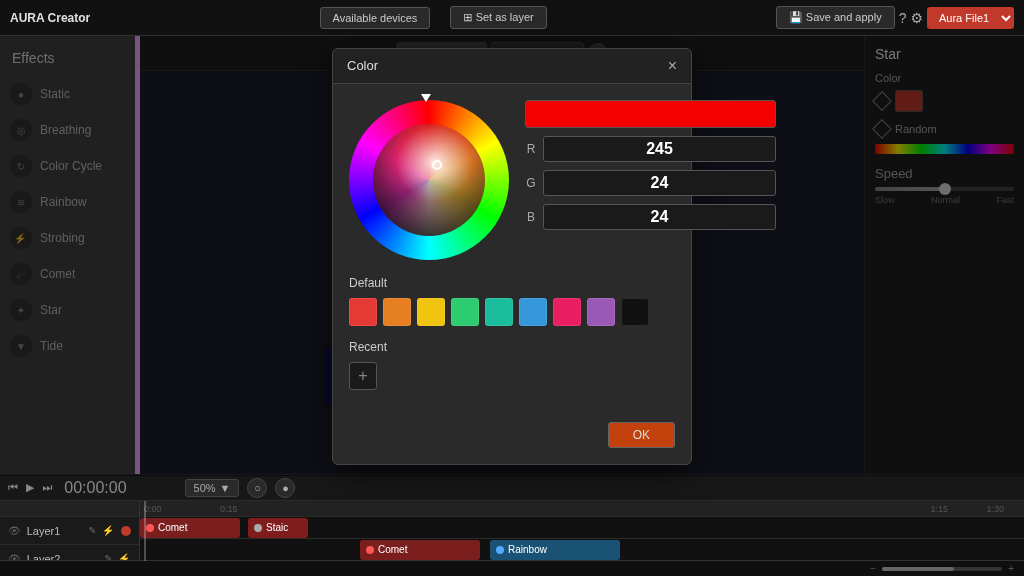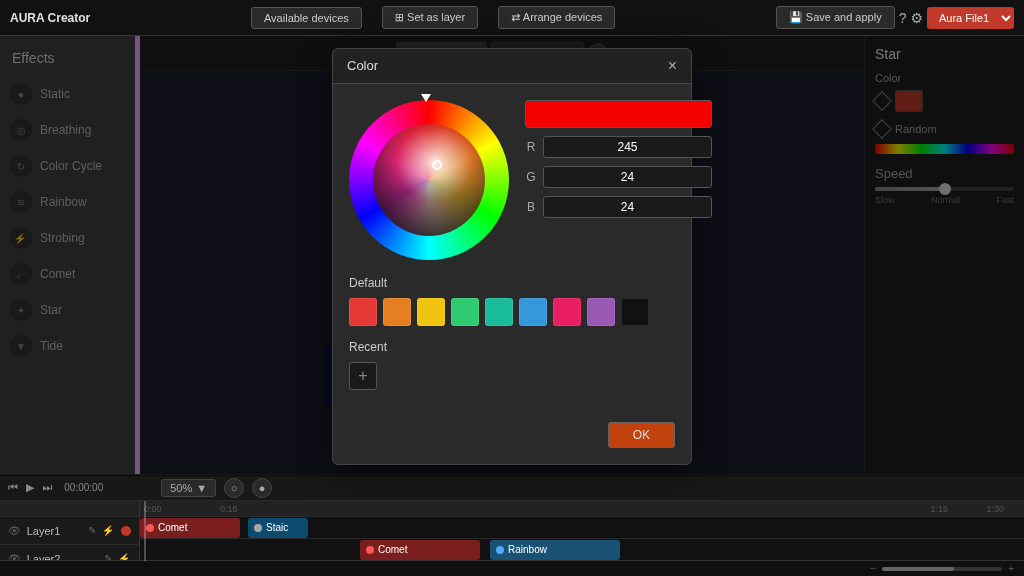--- a/index.html
+++ b/index.html
@@ -420,23 +420,24 @@
       color: #aaa;
       font-size: 12px;
       text-align: center;
     }
     .rgb-input {
       flex: 1;
       background: #1a1a1a;
       border: 1px solid #555;
       border-radius: 3px;
       color: #fff;
-      font-size: 12px;
+      font-size: 16px;
       padding: 3px 6px;
       text-align: center;
+      font-weight: bold;
     }
 
     
     .section-label {
       font-size: 12px;
       color: #ccc;
       margin-bottom: 8px;
     }
     .default-colors {
       display: flex;
@@ -523,21 +524,20 @@
 </head>
 <body>
 
 <div class="topbar">
   <div class="topbar-left">
     <span class="topbar-logo">AURA Creator</span>
   </div>
   <div class="topbar-center">
     <button class="topbar-btn">Available devices</button>
     <button class="topbar-btn">⊞ Set as layer</button>
-    <button class="topbar-btn">⇄ Arrange devices</button>
   </div>
   <div class="topbar-right">
     <button class="save-btn">💾 Save and apply</button>
     <button style="background:none;border:none;color:#aaa;cursor:pointer;font-size:14px;">?</button>
     <button style="background:none;border:none;color:#aaa;cursor:pointer;font-size:14px;">⚙</button>
     <select class="aura-file-select">
       <option>Aura File1</option>
     </select>
   </div>
 </div>
@@ -706,21 +706,21 @@
     </div>
   </div>
 </div>
 
 <div style="position:absolute;bottom:16px;left:0;right:0;height:86px;background:#111;border-top:1px solid #333;">
 
   <div style="height:26px;background:#181818;border-bottom:1px solid #2a2a2a;display:flex;align-items:center;padding:0 8px;gap:8px;">
     <button class="tl-btn">⏮</button>
     <button class="tl-btn">▶</button>
     <button class="tl-btn">⏭</button>
-    <span style="color:#888;font-size:10px;margin-left:4px;">00:00:00</span>
+    <span style="color:#888;font-size:16px;margin-left:4px;">00:00:00</span>
 
     <div style="background:#2a2a2a;border:1px solid #444;border-radius:3px;padding:2px 8px;font-size:11px;color:#aaa;display:flex;align-items:center;gap:4px;margin-left:50px;">
       <span>50%</span>
       <span>▼</span>
     </div>
     <button style="background:#2a2a2a;border:1px solid #444;border-radius:50%;width:20px;height:20px;color:#aaa;cursor:pointer;font-size:11px;">○</button>
     <button style="background:#2a2a2a;border:1px solid #444;border-radius:50%;width:20px;height:20px;color:#aaa;cursor:pointer;font-size:11px;">●</button>
   </div>
 
   <div style="display:flex;height:60px;">
@@ -751,21 +751,21 @@
         <span style="font-size:9px;color:#555;position:absolute;right:20px;">1:30</span>
 
         <div style="position:absolute;top:0;left:4px;width:2px;height:60px;background:#ffffff44;z-index:2;"></div>
       </div>
 
       <div class="track-row" style="height:22px;border-bottom:1px solid #2a2a2a;position:relative;">
         <div class="track-block" style="background:#7b1e1e;left:0;width:100px;">
           <div class="block-dot" style="background:#f55;"></div>
           <span>Comet</span>
         </div>
-        <div class="track-block" style="background:#0c4a6e;left:108px;width:60px;">
+        <div class="track-block" style="background:#7f1d1d;left:108px;width:60px;">
           <div class="block-dot" style="background:#aaa;"></div>
           <span>Staic</span>
         </div>
       </div>
       <div class="track-row" style="height:22px;position:relative;">
         <div class="track-block" style="background:#7b1e1e;left:220px;width:120px;">
           <div class="block-dot" style="background:#f55;"></div>
           <span>Comet</span>
         </div>
         <div class="track-block" style="background:#1a5276;left:350px;width:130px;">

